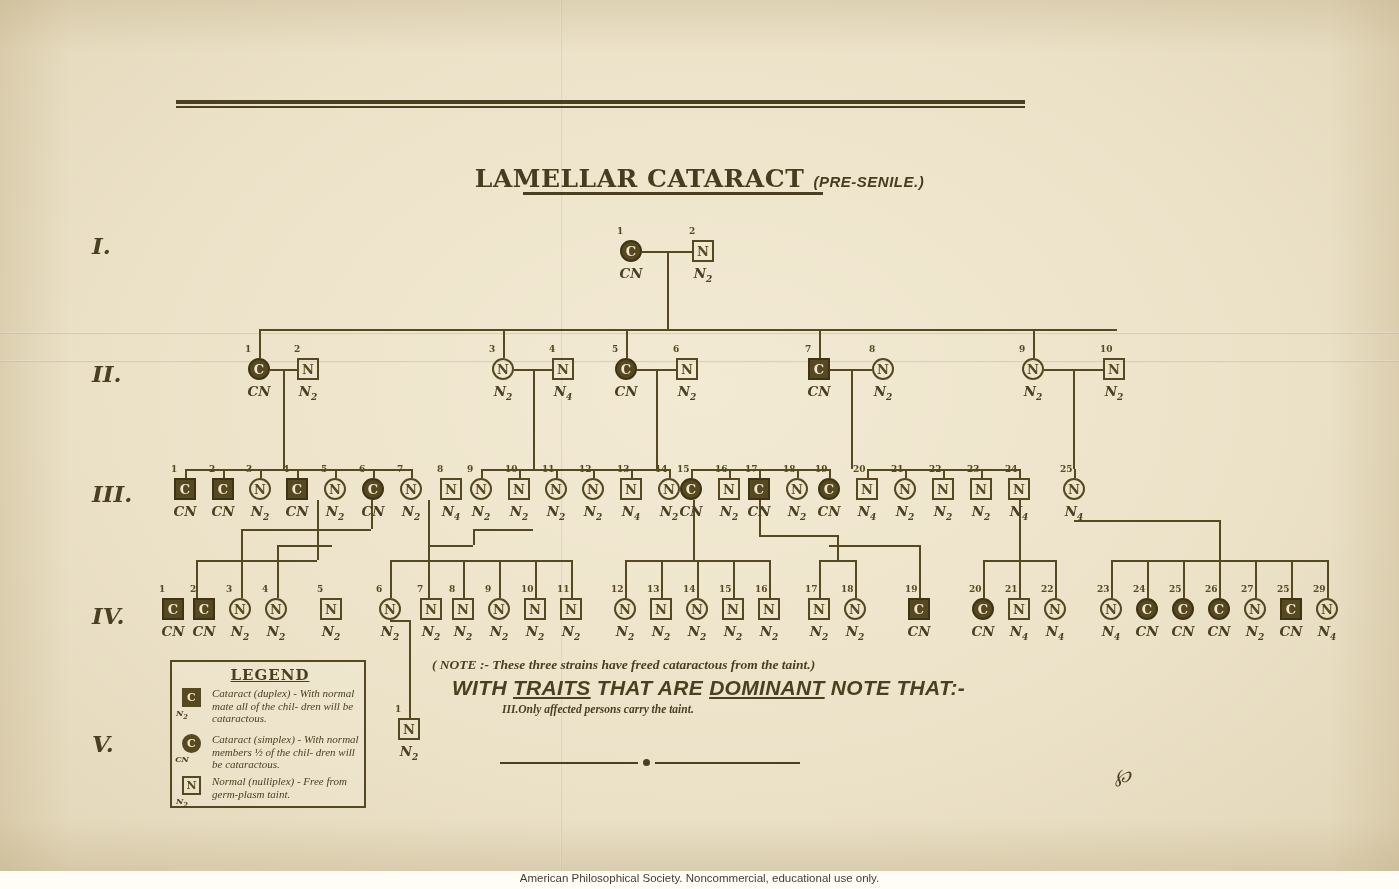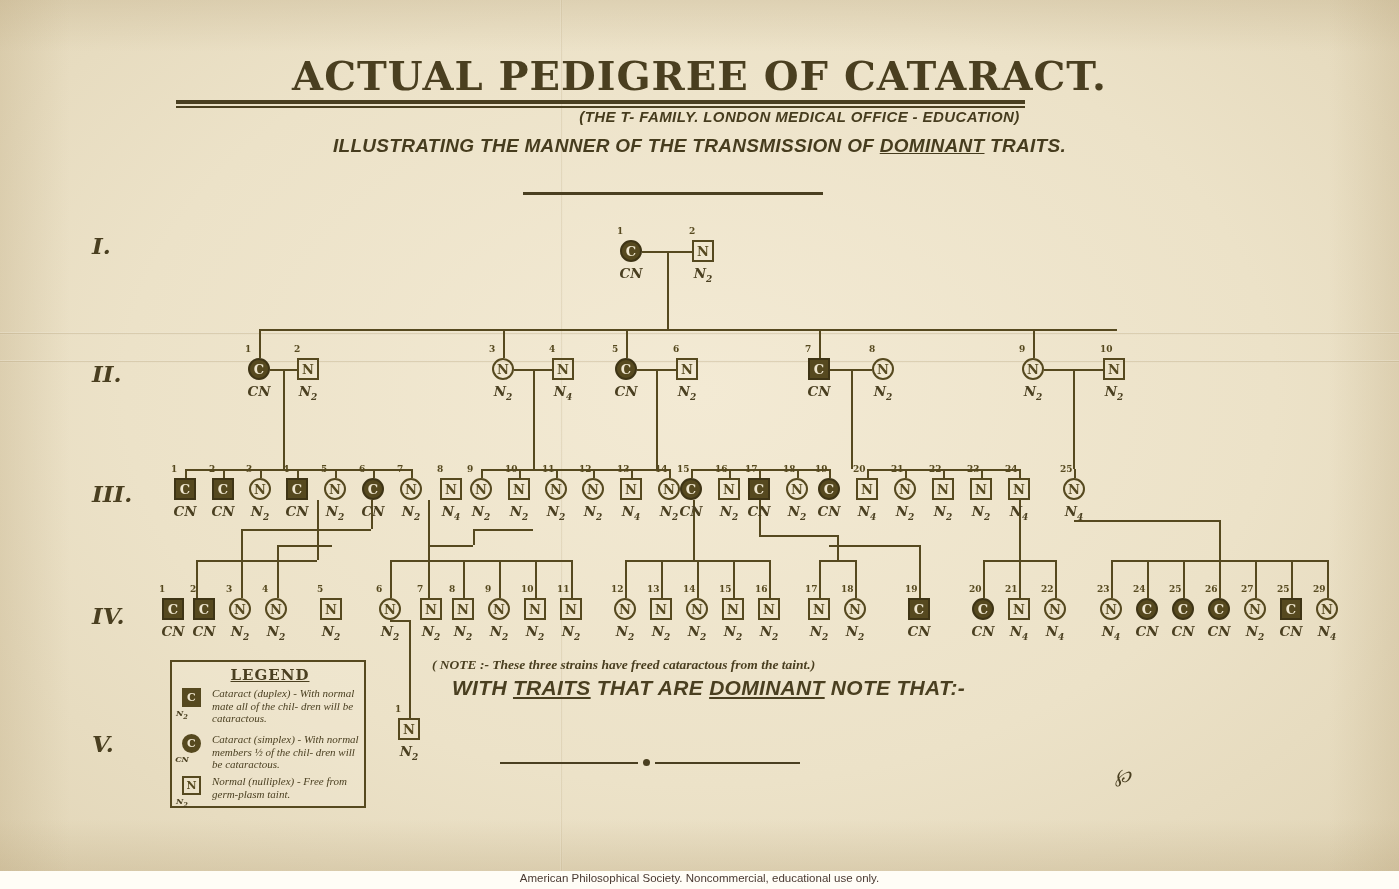--- a/index.html
+++ b/index.html
@@ -162,28 +162,26 @@
 <body>
 
 <div id="paper">
   <div class="crease" style="top:332px"></div>
   <div class="crease" style="top:360px"></div>
   <div class="crease-v" style="left:560px"></div>
 </div>
 
 <div id="chart">
 
-  <div class="ttl" id="title">ACTUAL PEDIGREE OF CATARACT.</div>
   <div id="title-rule"></div>
   <div id="title-rule2"></div>
 
-  <div class="ttl" id="subtitle1">(THE T-  FAMILY. LONDON MEDICAL OFFICE - EDUCATION)</div>
-
-  <div class="ttl" id="subtitle2"><span>ILLUSTRATING THE MANNER OF THE TRANSMISSION OF </span><u>DOMINANT</u><span> TRAITS.</span></div>
-
+
+
+  <div class="ttl" id="subtitle3"><span>LAMELLAR CATARACT</span> <span class="pre">(PRE-SENILE.)</span></div>
   <div id="sub3-rule"></div>
 
   <div id="graph">
       <div class="ln-h" style="left: 642px; top: 251px; width: 50px;"></div>
       <div class="ln-v" style="left: 667px; top: 251px; height: 78px;"></div>
       <div class="ln-h" style="left: 259px; top: 329px; width: 858px;"></div>
       <div class="ln-v" style="left: 259px; top: 329px; height: 29px;"></div>
       <div class="ln-v" style="left: 503px; top: 329px; height: 29px;"></div>
       <div class="ln-v" style="left: 626px; top: 329px; height: 29px;"></div>
       <div class="ln-v" style="left: 819px; top: 329px; height: 29px;"></div>
@@ -638,20 +636,21 @@
           <div class="lg-txt">Normal (nulliplex) - Free from germ-plasm taint.</div>
         </div>
       </div>
   </div>
 
   <div id="note-strains">( NOTE :-  These three strains have freed cataractous from the taint.)</div>
 
   <div id="notes-head"><span>WITH </span><u>TRAITS</u><span> THAT ARE </span><u>DOMINANT</u><span> NOTE THAT:-</span></div>
 
   <div id="notes-list">
+      <div class="note-item"><span class="rn">III.</span>Only affected persons carry the taint.</div>
     </div>
 
   <div id="note-divider">
     <div class="dl" style="left:0;width:138px"></div>
     <div class="dot"></div>
     <div class="dl" style="left:155px;width:145px"></div>
   </div>
 
   <div id="signature">℘</div>
 </div>

